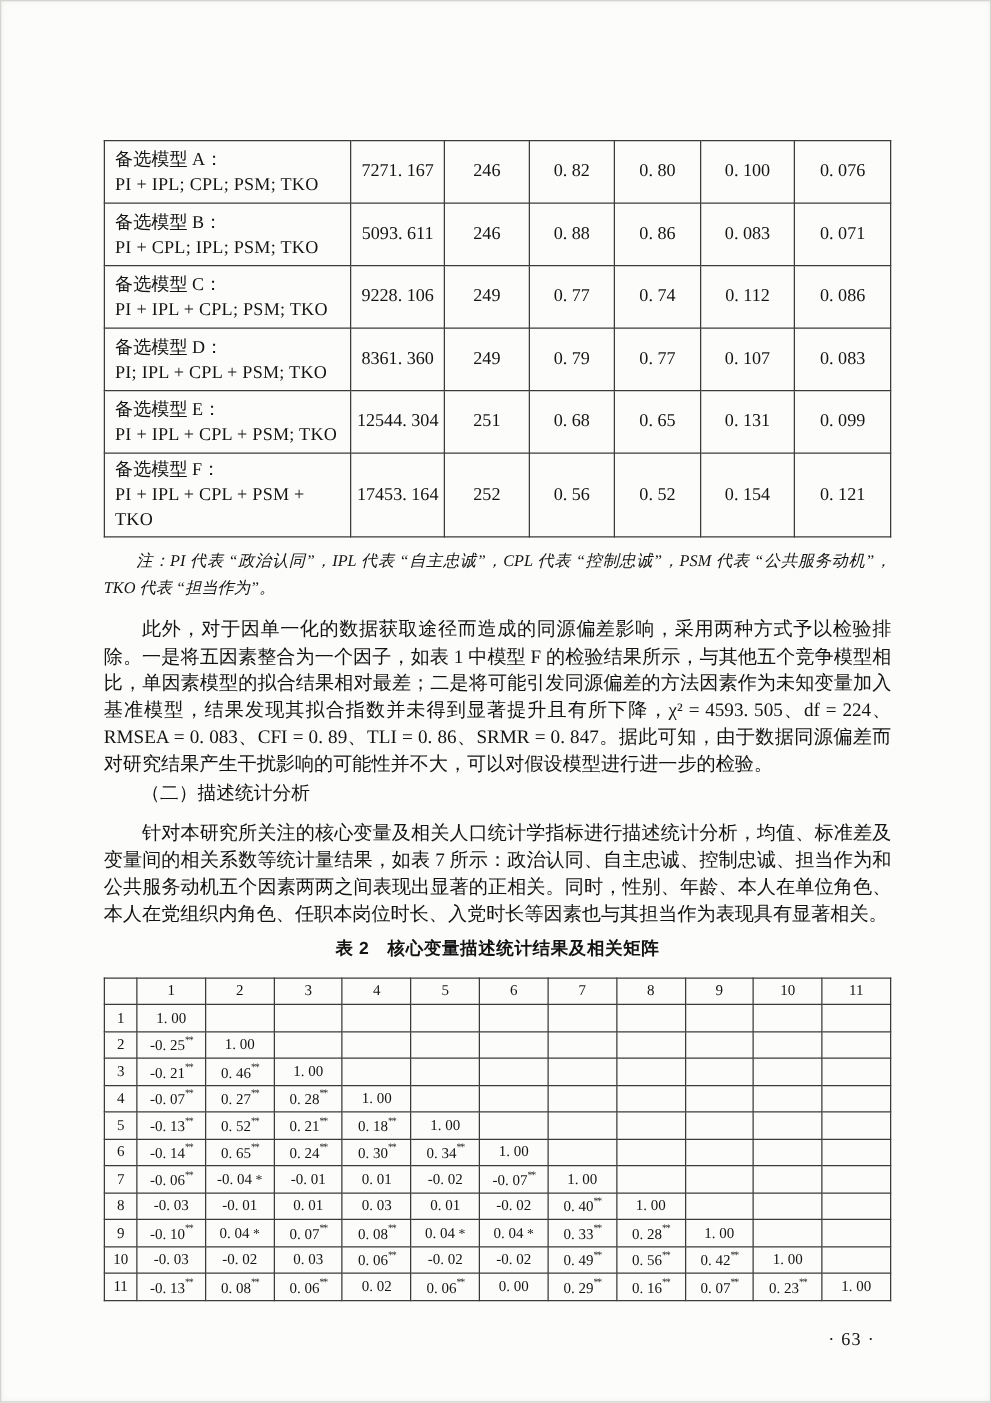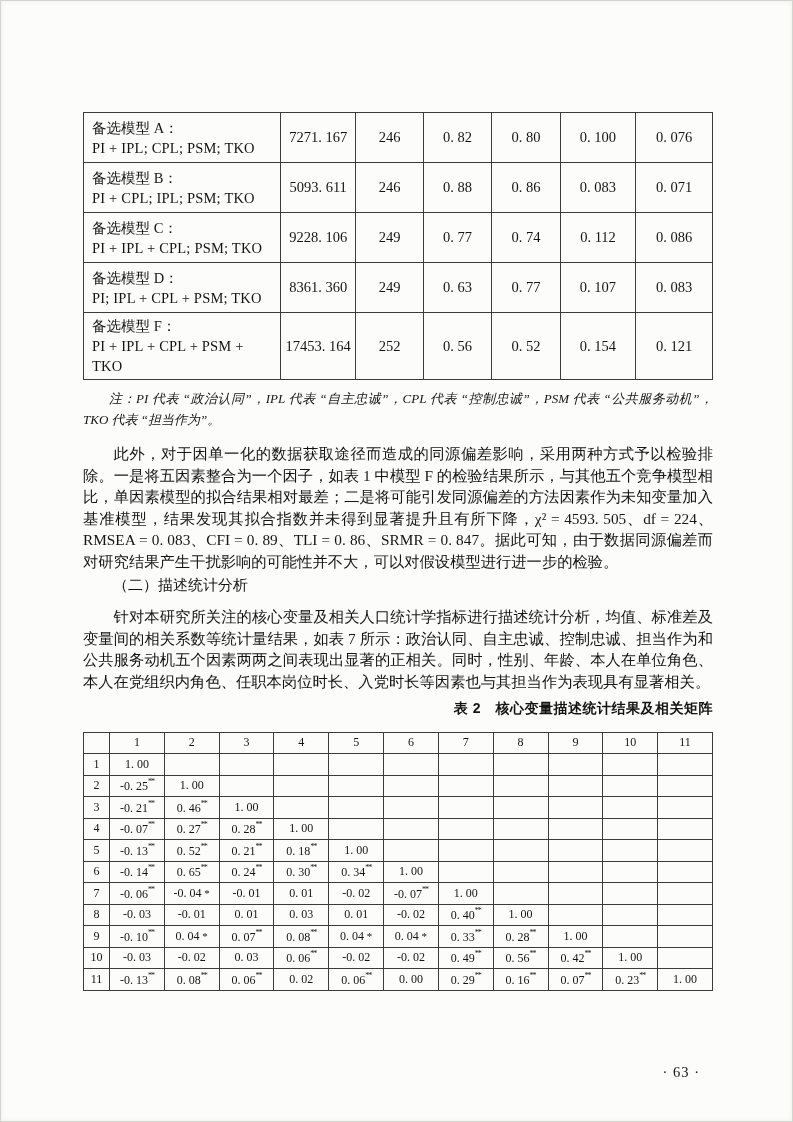--- a/index.html
+++ b/index.html
@@ -36,21 +36,21 @@
     margin:10px 0 0 0;font-size:15.3px;line-height:21.6px;
     text-align:justify;text-indent:2em;
   }
   .sec-heading{
     margin:2px 0 0 0;font-size:15px;line-height:21.6px;
     text-indent:2em;font-weight:normal;
   }
 
   
   .t2caption{
-    margin-top:6px;text-align:right;font-weight:bold;
+    margin-top:6px;text-align:center;font-weight:bold;
     font-family:"Liberation Sans","DejaVu Sans",sans-serif;
     font-size:14px;line-height:19px;letter-spacing:.5px;
   }
   table.corr{border-collapse:collapse;width:100%;table-layout:fixed;margin-top:6px;}
   table.corr th,table.corr td{
     border:1.3px solid #3b3b3b;
     font-size:12px;font-weight:normal;text-align:center;vertical-align:middle;
     height:20.5px;padding:0 1px;white-space:nowrap;overflow:hidden;
   }
   table.corr col.lbl{width:26px;}
@@ -115,24 +115,36 @@
             <td>0. 112</td>
             <td>0. 086</td>
           </tr>
           <tr>
             <td class="model">
               <span class="l1">备选模型 D：</span>
               <span class="l2">PI; IPL + CPL + PSM; TKO</span>
             </td>
             <td>8361. 360</td>
             <td>249</td>
-            <td>0. 63</td>
+            <td>0. 79</td>
             <td>0. 77</td>
             <td>0. 107</td>
             <td>0. 083</td>
+          </tr>
+          <tr>
+            <td class="model">
+              <span class="l1">备选模型 E：</span>
+              <span class="l2">PI + IPL + CPL + PSM; TKO</span>
+            </td>
+            <td>12544. 304</td>
+            <td>251</td>
+            <td>0. 68</td>
+            <td>0. 65</td>
+            <td>0. 131</td>
+            <td>0. 099</td>
           </tr>
           <tr>
             <td class="model">
               <span class="l1">备选模型 F：</span>
               <span class="l2">PI + IPL + CPL + PSM + TKO</span>
             </td>
             <td>17453. 164</td>
             <td>252</td>
             <td>0. 56</td>
             <td>0. 52</td>

